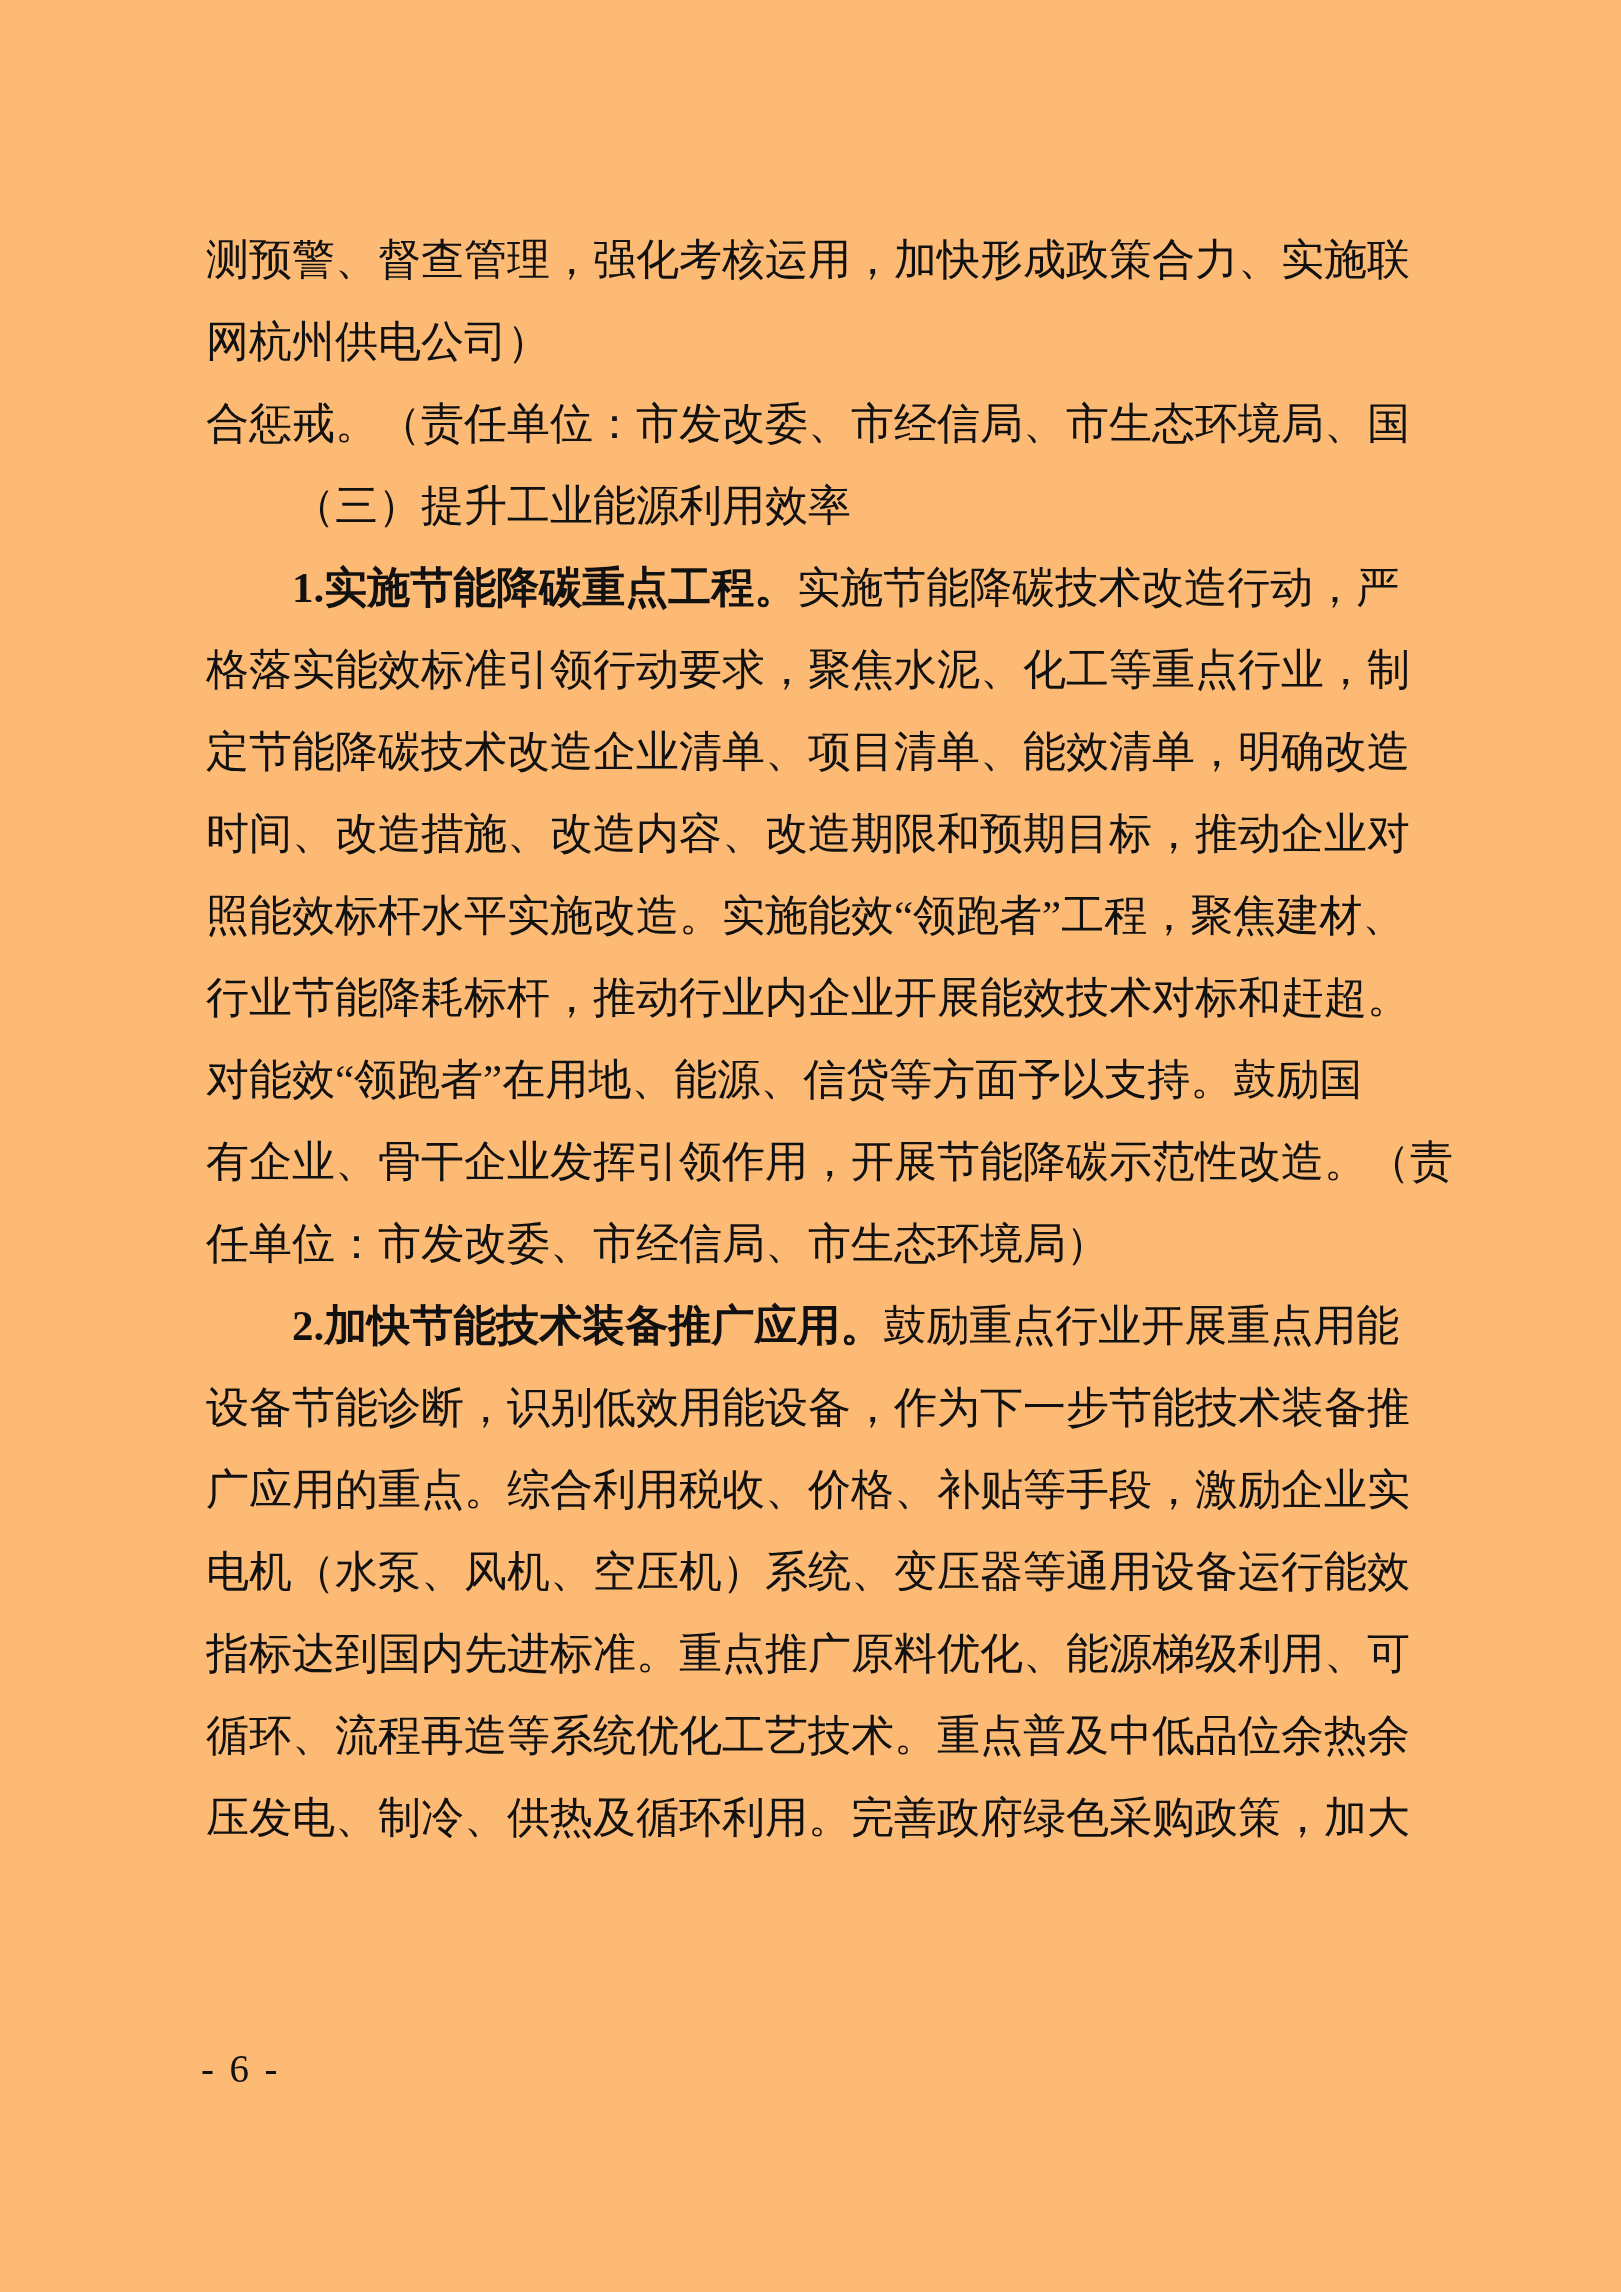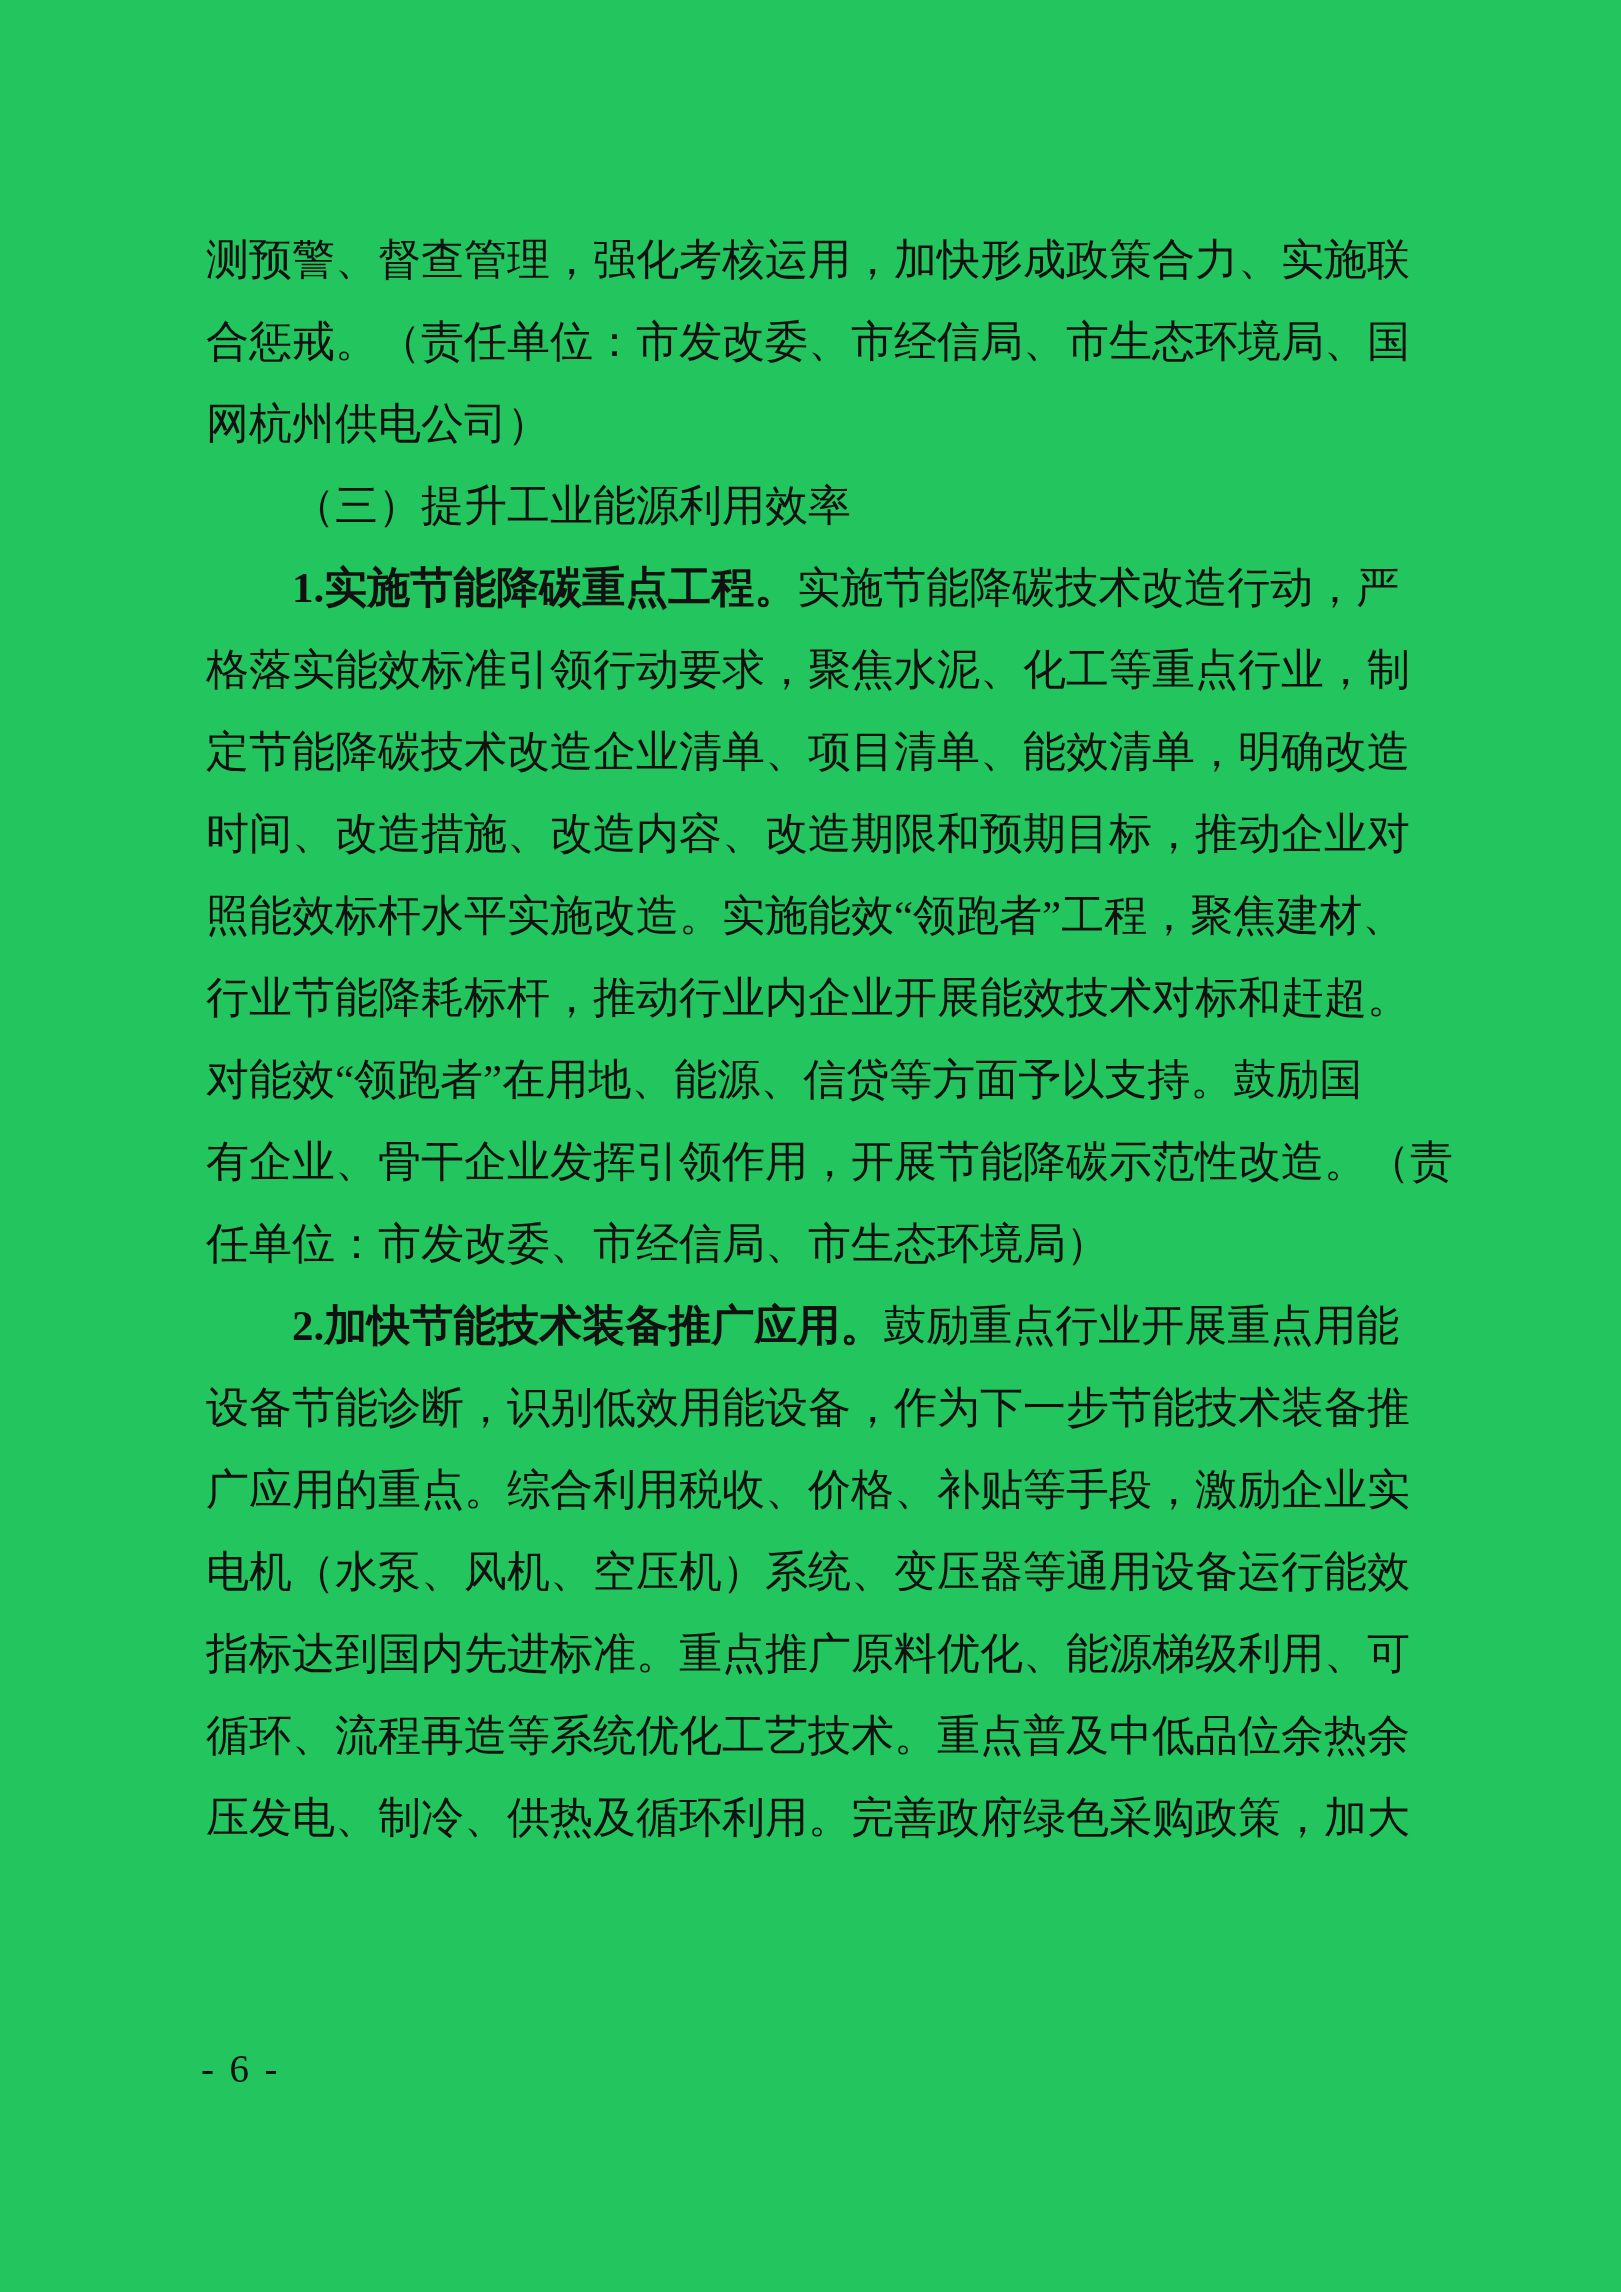--- a/index.html
+++ b/index.html
@@ -13,21 +13,21 @@
     position: relative;
     font-family: "Liberation Serif", "DejaVu Serif", serif;
     color: #111111;
   }
   .page {
     position: absolute;
     left: 0;
     top: 0;
     width: 1621px;
     height: 2293px;
-    background: #22c55e;
+    background: #fdba74;
     overflow: hidden;
   }
   .text-block {
     position: absolute;
     left: 206px;
     top: 219px;
     width: 1211px;
   }
   .line {
     height: 82px;
@@ -55,22 +55,22 @@
     letter-spacing: 2.9px;
     color: #111111;
   }
 </style>
 </head>
 <body>
 
 <div class="page">
   <main class="text-block">
     <div class="line"><span class="seg">测预警、督查管理，强化考核运用，加快形成政策合力、实施联</span></div>
+    <div class="line"><span class="seg">网杭州供电公司）</span></div>
     <div class="line"><span class="seg">合惩戒。（责任单位：市发改委、市经信局、市生态环境局、国</span></div>
-    <div class="line"><span class="seg">网杭州供电公司）</span></div>
     <div class="line indent"><span class="seg">（三）提升工业能源利用效率</span></div>
     <div class="line indent"><span class="seg bold">1.实施节能降碳重点工程。</span><span class="seg">实施节能降碳技术改造行动，严</span></div>
     <div class="line"><span class="seg">格落实能效标准引领行动要求，聚焦水泥、化工等重点行业，制</span></div>
     <div class="line"><span class="seg">定节能降碳技术改造企业清单、项目清单、能效清单，明确改造</span></div>
     <div class="line"><span class="seg">时间、改造措施、改造内容、改造期限和预期目标，推动企业对</span></div>
     <div class="line"><span class="seg">照能效标杆水平实施改造。实施能效“领跑者”工程，聚焦建材、</span></div>
     <div class="line"><span class="seg">行业节能降耗标杆，推动行业内企业开展能效技术对标和赶超。</span></div>
     <div class="line"><span class="seg">对能效“领跑者”在用地、能源、信贷等方面予以支持。鼓励国</span></div>
     <div class="line"><span class="seg">有企业、骨干企业发挥引领作用，开展节能降碳示范性改造。（责</span></div>
     <div class="line"><span class="seg">任单位：市发改委、市经信局、市生态环境局）</span></div>

